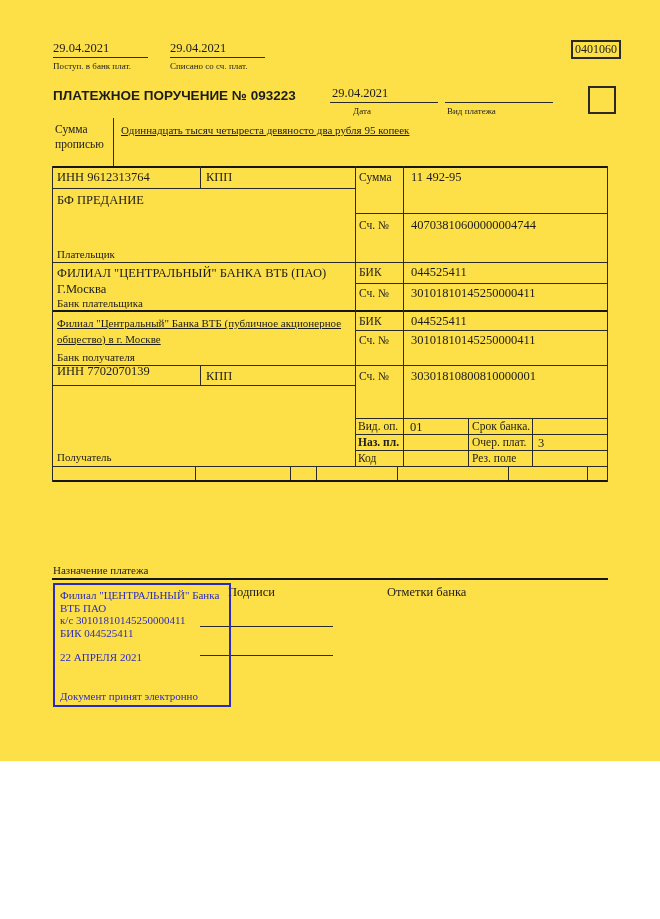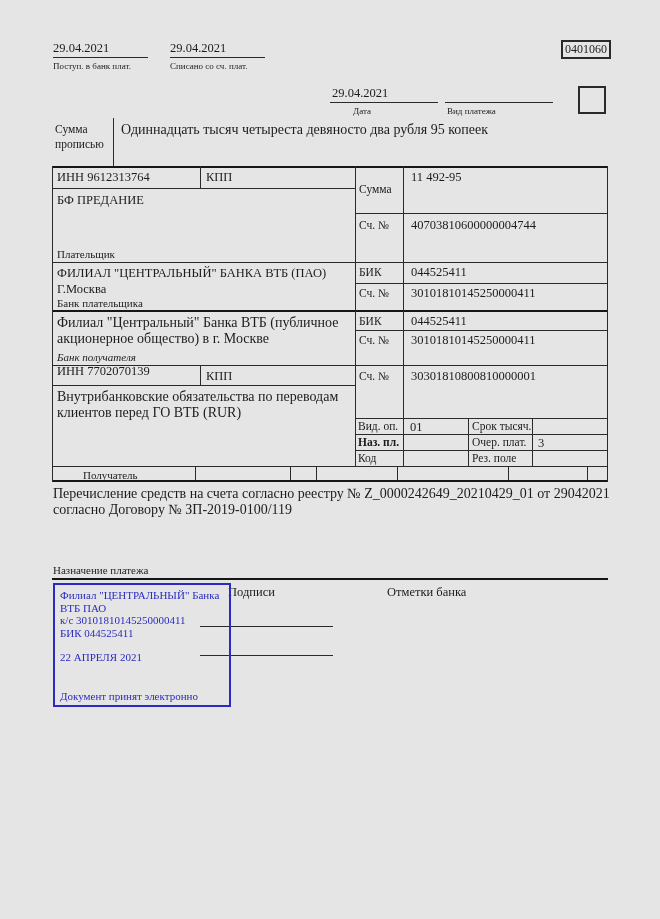--- a/index.html
+++ b/index.html
@@ -1,32 +1,32 @@
 <!DOCTYPE html>
 <html style="--stamp-color: #2b2bc4;"><head>
 <meta charset="utf-8">
 <style>
   :root { --stamp-color:#2b2bc4; --line:#2a2a2a; }
   * { margin:0; padding:0; box-sizing:border-box; }
   html,body { background:#ffffff; }
   .page {
-    position:relative; width:660px; height:919px; background:#e5e5e5;
+    position:relative; width:660px; height:761px; background:#fde047;
     font-family:"Liberation Serif", serif; color:#1c1c1c; overflow:hidden;
   }
   .abs { position:absolute; }
   .hline { position:absolute; height:1px; background:var(--line); }
   .hline.heavy { height:2px; background:#161616; }
   .vline { position:absolute; width:1px; background:var(--line); }
   .t { font-size:12.5px; line-height:14px; white-space:nowrap; }
-  .tw { font-size:14px; line-height:16px; white-space:normal; }
+  .tw { font-size:11px; line-height:16px; white-space:normal;text-decoration:underline; }
   .lbl { font-size:9px; line-height:10px; color:#222; white-space:nowrap; }
   .sec { font-size:11px; line-height:12px; white-space:nowrap; }
   .cell-lbl { font-size:11.5px; line-height:13px; white-space:nowrap; }
   .title { font-family:"Liberation Sans", sans-serif; font-weight:bold; font-size:13.5px; white-space:nowrap; }
-  .box { position:absolute; border:2px solid #2a2a2a; background:transparent; }
+  .box { position:absolute; border:2px solid #2a2a2a; background:transparent;margin-left:10px; }
   .code-box { display:flex; align-items:center; justify-content:center; font-size:12px; }
   .stamp {
     position:absolute; left:53px; top:583px; width:178px; height:124px;
     border:2px solid var(--stamp-color); color:var(--stamp-color);
     font-size:11px; line-height:12.5px; padding:4px 5px 3px 5px;
     display:flex; flex-direction:column;
   }
   .stamp .gap { height:12px; }
   .stamp .foot { margin-top:auto; }
 </style>
@@ -40,20 +40,21 @@
   <div class="abs lbl" style="left:53px; top:61px;">Поступ. в банк плат.</div>
 
   <div class="abs t" style="left:170px; top:41px;">29.04.2021</div>
   <div class="hline" style="left:170px; top:57px; width:95px;"></div>
   <div class="abs lbl" style="left:170px; top:61px;">Списано со сч. плат.</div>
 
   <div class="box code-box" style="left:561px; top:40px; width:50px; height:19px;">
     <span>0401060</span>
   </div>
 
+  <div class="abs title" style="left:53px; top:88px;">ПЛАТЕЖНОЕ ПОРУЧЕНИЕ № 093223</div>
 
   <div class="abs t" style="left:332px; top:86px;">29.04.2021</div>
   <div class="hline" style="left:330px; top:102px; width:108px;"></div>
   <div class="abs lbl" style="left:333px; top:106px;margin-left:20px;">Дата</div>
 
   <div class="hline" style="left:445px; top:102px; width:108px;"></div>
   <div class="abs lbl" style="left:447px; top:106px;">Вид платежа</div>
 
   <div class="box" style="left:578px; top:86px; width:28px; height:28px;"></div>
 
@@ -87,60 +88,58 @@
 
   <div class="vline" style="left:195px; top:466px; height:14px;"></div>
   <div class="vline" style="left:290px; top:466px; height:14px;"></div>
   <div class="vline" style="left:316px; top:466px; height:14px;"></div>
   <div class="vline" style="left:397px; top:466px; height:14px;"></div>
   <div class="vline" style="left:508px; top:466px; height:14px;"></div>
   <div class="vline" style="left:587px; top:466px; height:14px;"></div>
 
   <div class="abs t" style="left:57px; top:170px;">ИНН 9612313764</div>
   <div class="abs t" style="left:206px; top:170px;">КПП</div>
-  <div class="abs cell-lbl" style="left:359px; top:171px;margin-top:12px;">Сумма</div>
+  <div class="abs cell-lbl" style="left:359px; top:171px;">Сумма</div>
   <div class="abs t" style="left:411px; top:170px;">11 492-95</div>
 
   <div class="abs t" style="left:57px; top:193px;">БФ ПРЕДАНИЕ</div>
   <div class="abs cell-lbl" style="left:359px; top:219px;">Сч. №</div>
   <div class="abs t" style="left:411px; top:218px;">40703810600000004744</div>
   <div class="abs sec" style="left:57px; top:248px;">Плательщик</div>
 
   <div class="abs t" style="left:57px; top:266px;">ФИЛИАЛ "ЦЕНТРАЛЬНЫЙ" БАНКА ВТБ (ПАО)</div>
   <div class="abs t" style="left:57px; top:282px;">Г.Москва</div>
   <div class="abs cell-lbl" style="left:359px; top:266px;">БИК</div>
   <div class="abs t" style="left:411px; top:265px;">044525411</div>
   <div class="abs cell-lbl" style="left:359px; top:287px;">Сч. №</div>
   <div class="abs t" style="left:411px; top:286px;">30101810145250000411</div>
   <div class="abs sec" style="left:57px; top:297px;">Банк плательщика</div>
 
   <div class="abs tw" style="left:57px; top:315px; width:293px;">Филиал "Центральный" Банка ВТБ (публичное акционерное общество) в г. Москве</div>
   <div class="abs cell-lbl" style="left:359px; top:315px;">БИК</div>
   <div class="abs t" style="left:411px; top:314px;">044525411</div>
   <div class="abs cell-lbl" style="left:359px; top:334px;">Сч. №</div>
   <div class="abs t" style="left:411px; top:333px;">30101810145250000411</div>
-  <div class="abs sec" style="left:57px; top:351px;font-style:italic;">Банк получателя</div>
+  <div class="abs sec" style="left:57px; top:351px;">Банк получателя</div>
 
   <div class="abs t" style="left:57px; top:364px;">ИНН 7702070139</div>
   <div class="abs t" style="left:206px; top:369px;">КПП</div>
   <div class="abs cell-lbl" style="left:359px; top:370px;">Сч. №</div>
   <div class="abs t" style="left:411px; top:369px;text-align:center;">30301810800810000001</div>
-  <div class="abs tw" style="left:57px; top:389px; width:293px;">Внутрибанковские обязательства по переводам клиентов перед ГО ВТБ (RUR)</div>
-  <div class="abs sec" style="left:57px; top:469px;margin-left:26px;">Получатель</div>
+  <div class="abs sec" style="left:57px; top:451px;">Получатель</div>
 
   <div class="abs cell-lbl" style="left:358px; top:420px;">Вид. оп.</div>
   <div class="abs t" style="left:410px; top:420px;">01</div>
-  <div class="abs cell-lbl" style="left:472px; top:420px;">Срок тысяч.</div>
+  <div class="abs cell-lbl" style="left:472px; top:420px;">Срок банка.</div>
   <div class="abs cell-lbl" style="left:358px; top:436px;font-weight:bold;">Наз. пл.</div>
   <div class="abs cell-lbl" style="left:472px; top:436px;">Очер. плат.</div>
   <div class="abs t" style="left:538px; top:436px;">3</div>
   <div class="abs cell-lbl" style="left:358px; top:452px;">Код</div>
   <div class="abs cell-lbl" style="left:472px; top:452px;">Рез. поле</div>
 
-  <div class="abs tw" style="left:53px; top:486px; width:558px;">Перечисление средств на счета согласно реестру № Z_0000242649_20210429_01 от 29042021 согласно Договору № ЗП-2019-0100/119</div>
   <div class="abs sec" style="left:53px; top:564px;">Назначение платежа</div>
   <div class="hline heavy" style="left:52px; top:578px; width:556px;"></div>
 
   <div class="abs t" style="left:228px; top:585px;">Подписи</div>
   <div class="abs t" style="left:387px; top:585px;">Отметки банка</div>
   <div class="hline" style="left:200px; top:626px; width:133px;"></div>
   <div class="hline" style="left:200px; top:655px; width:133px;"></div>
 
   <div class="stamp">
     <div>Филиал "ЦЕНТРАЛЬНЫЙ" Банка</div>

